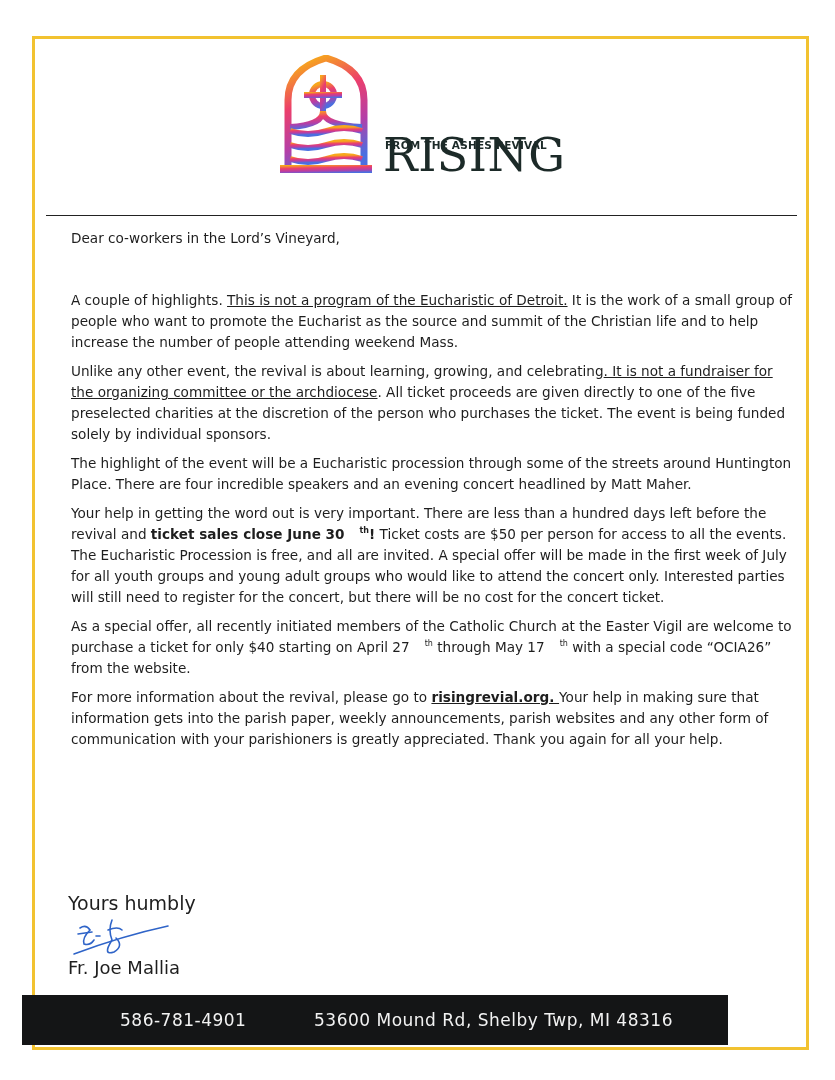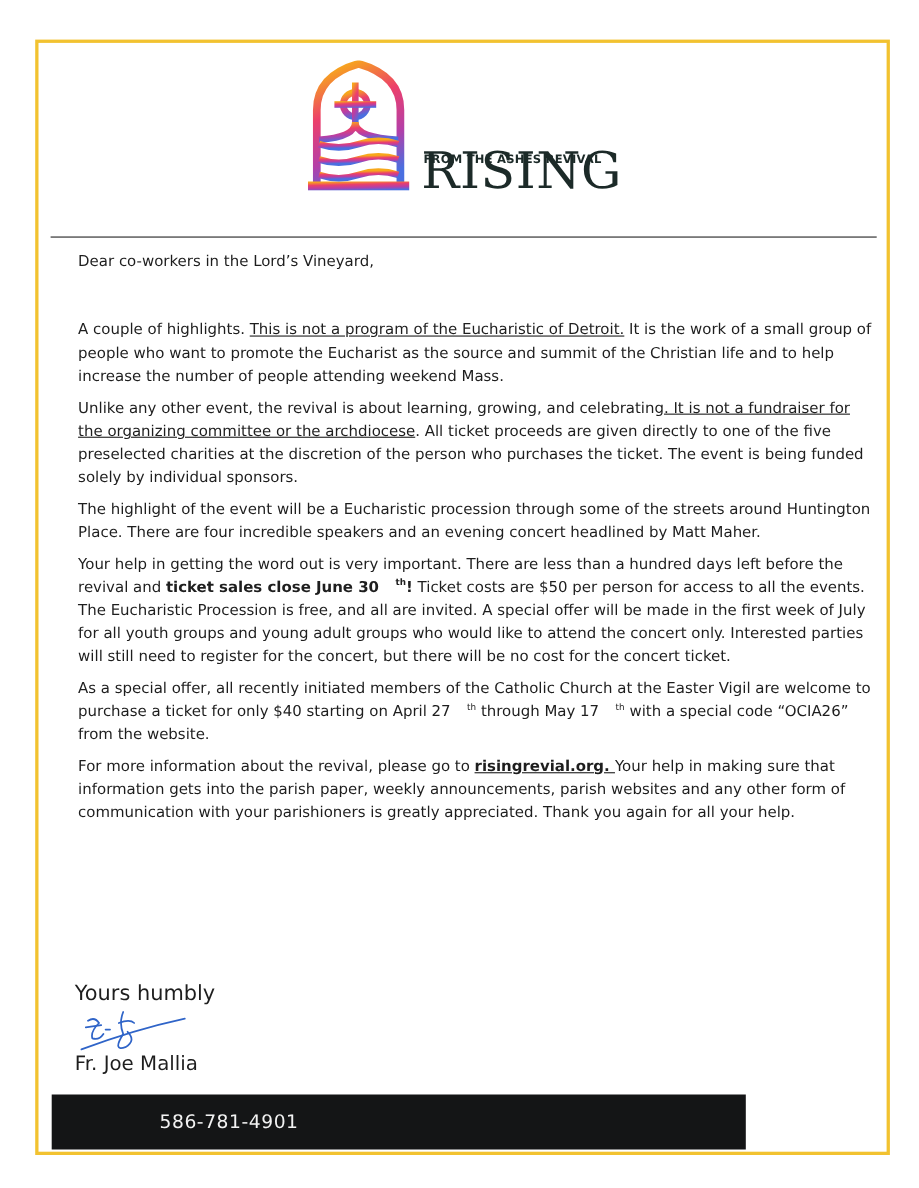--- a/index.html
+++ b/index.html
@@ -15,21 +15,21 @@
   .rule { position:absolute; left:46px; top:215px; width:751px; height:0; border-top:1.5px solid #222; }
   .letter { position:absolute; left:71px; top:228px; width:722px; font-size:13.6px; line-height:21px; }
   .letter p { margin:0 0 8px 0; white-space:normal; }
   .greeting { margin-bottom:41px !important; }
   .u { text-decoration:underline; }
   .b { font-weight:bold; }
   sup { font-size:8px; line-height:0; vertical-align:6px;padding-left:15px; }
   .closing { position:absolute; left:68px; top:892px; font-size:19px; }
   .sig { position:absolute; left:72px; top:916px; width:100px; height:42px; }
   .signame { position:absolute; left:68px; top:957px; font-size:18px; }
-  .footer { position:absolute; left:47px; top:995px; width:631px; height:50px; background:#141516;
+  .footer { position:absolute; left:22px; top:995px; width:706px; height:50px; background:#141516;
             color:#f2f2f2; font-size:17px; letter-spacing:0.5px; }
   .footer .phone { position:absolute; left:98px; top:15px; }
   .footer .addr { position:absolute; left:292px; top:15px; }
 </style>
 </head>
 <body>
 
 <div class="frame"></div>
 
 <svg class="logo" viewBox="0 0 96 122">
@@ -75,13 +75,14 @@
     <path d="M24 20 L28 20"></path>
     <path d="M40 4 Q36 14 40 24 Q30 40 42 36 Q52 30 44 22"></path>
     <path d="M36 14 Q46 10 50 14"></path>
     <path d="M2 38 Q50 20 96 10"></path>
   </g>
 </svg>
 <div class="signame">Fr. Joe Mallia</div>
 
 <div class="footer">
   <span class="phone">586-781-4901</span>
+  <span class="addr">53600 Mound Rd, Shelby Twp, MI 48316</span>
 </div>
 
 </body></html>

